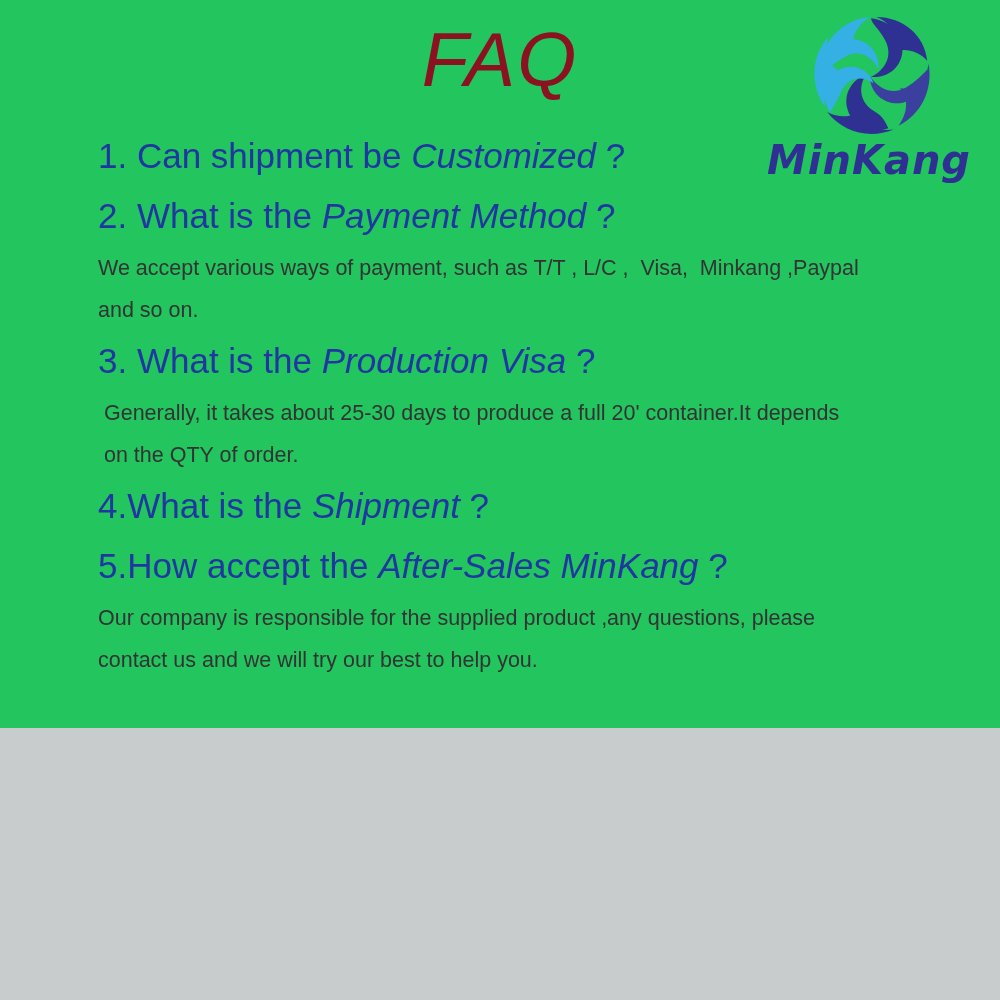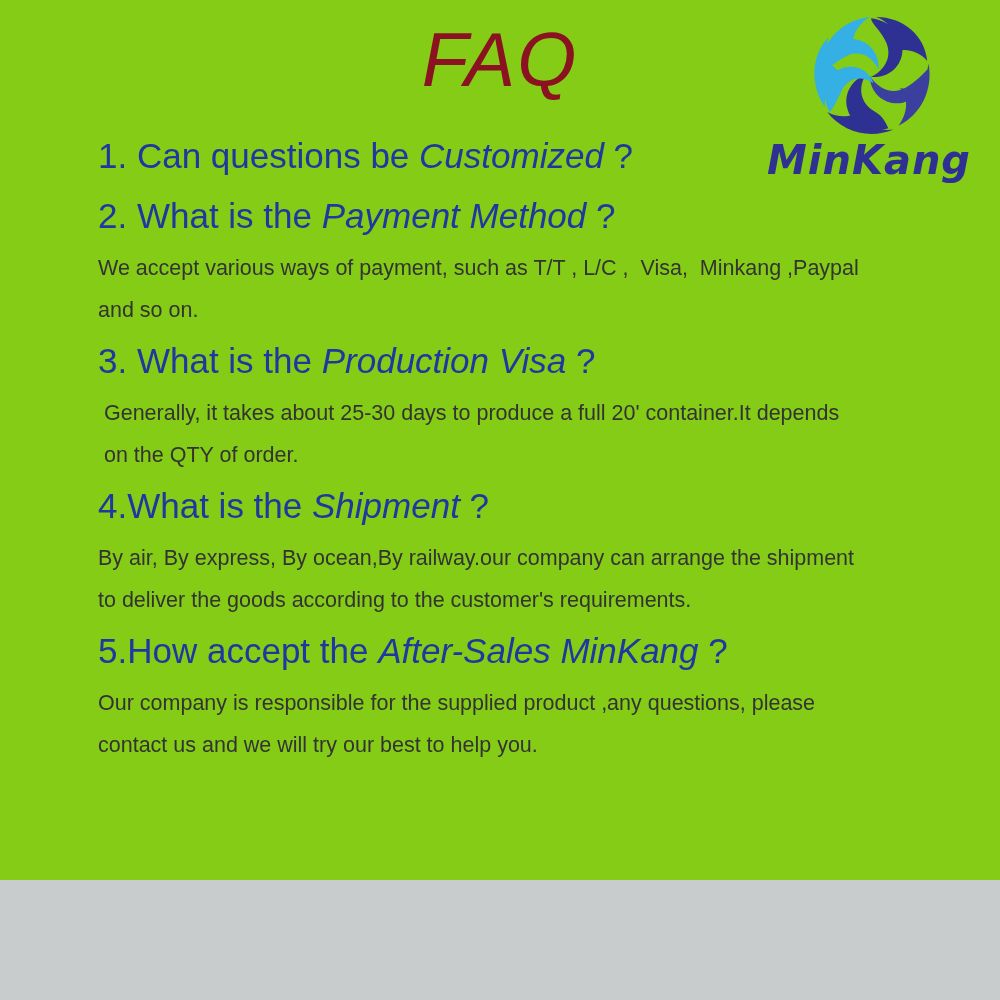--- a/index.html
+++ b/index.html
@@ -11,22 +11,22 @@
     height: 1000px;
     background: #c8cccd;
     font-family: "Liberation Sans", sans-serif;
     overflow: hidden;
     position: relative;
   }
 
   #page {
     position: relative;
     width: 1000px;
-    height: 880px;
-    background: #84cc16;
+    height: 728px;
+    background: #22c55e;
   }
 
   
   .faq-title {
     position: absolute;
     top: 22px;
     left: 0;
     width: 1000px;
     text-align: center;
     font-family: "Liberation Sans", sans-serif;
@@ -132,21 +132,21 @@
           <path d="M30 160 C14 132 24 100 50 90 C72 82 94 94 100 114 C80 100 58 106 48 128 C40 146 34 156 30 160 Z" fill="#35b0e4"></path>
         </g>
       </svg>
     </div>
     <div class="logo-word">MinKang</div>
   </div>
 
   <div class="content">
 
     <div class="qa-block">
-      <div class="question"><span>1. </span><span>Can questions be </span><span class="em">Customized</span><span> ?</span></div>
+      <div class="question"><span>1. </span><span>Can shipment be </span><span class="em">Customized</span><span> ?</span></div>
       <div class="spacer-1"></div>
     </div>
 
     <div class="spacer-2"></div>
 
     <div class="qa-block">
       <div class="question"><span>2. </span><span>What is the </span><span class="em">Payment Method</span><span> ?</span></div>
       <div class="spacer-1"></div>
       <div class="answer">We accept various ways of payment, such as T/T , L/C ,  Visa,  Minkang ,Paypal
 and so on.</div>
@@ -159,22 +159,20 @@
       <div class="spacer-1"></div>
       <div class="answer"> Generally, it takes about 25-30 days to produce a full 20' container.It depends
  on the QTY of order.</div>
     </div>
 
     <div class="spacer-2"></div>
 
     <div class="qa-block">
       <div class="question"><span>4.</span><span>What is the </span><span class="em">Shipment</span><span> ?</span></div>
       <div class="spacer-1"></div>
-      <div class="answer">By air, By express, By ocean,By railway.our company can arrange the shipment
-to deliver the goods according to the customer's requirements.</div>
     </div>
 
     <div class="spacer-2"></div>
 
     <div class="qa-block">
       <div class="question"><span>5.</span><span>How accept the </span><span class="em">After-Sales MinKang</span><span> ?</span></div>
       <div class="spacer-1"></div>
       <div class="answer">Our company is responsible for the supplied product ,any questions, please
 contact us and we will try our best to help you.</div>
     </div>

